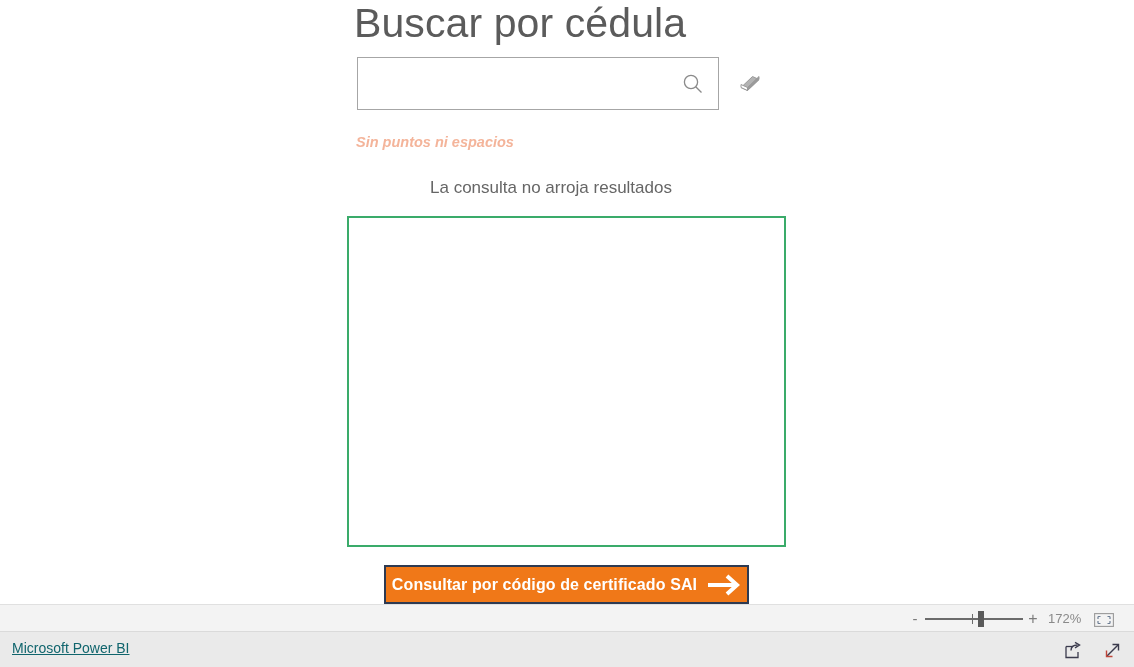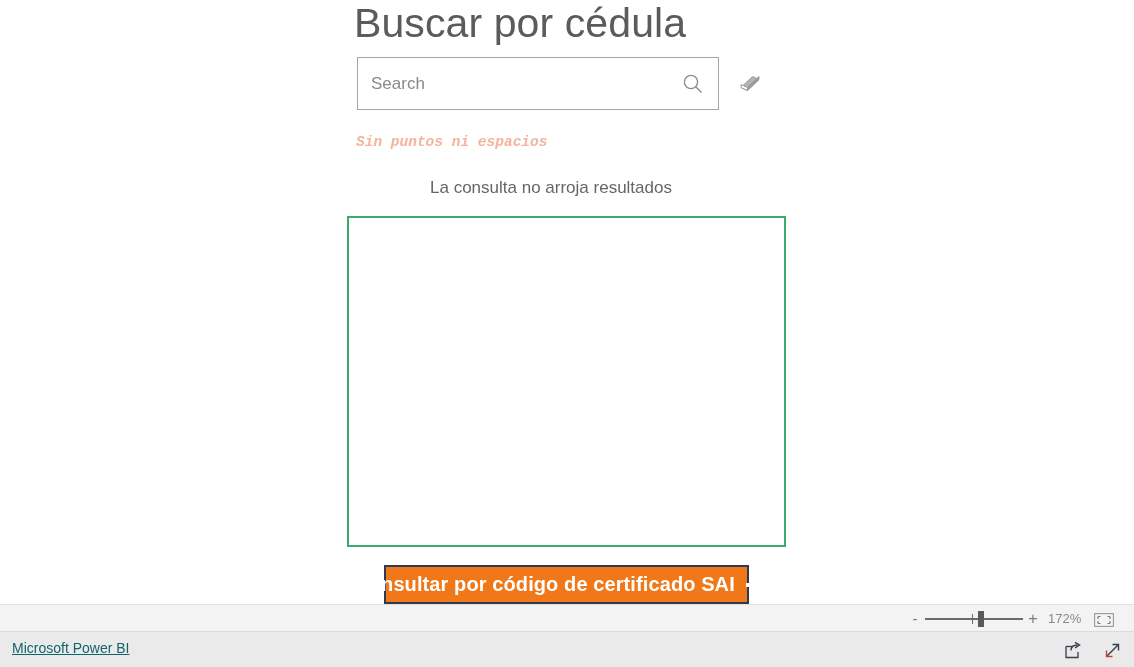--- a/index.html
+++ b/index.html
@@ -85,21 +85,20 @@
   
   #search-hint {
     position: absolute;
     left: 356px;
     top: 134px;
     font-size: 14.5px;
     font-style: italic;
     font-weight: 600;
     color: #f4b49a;
     white-space: nowrap;
-    font-family: Liberation Mono, monospace;
   }
 
   
   #no-results-message {
     position: absolute;
     left: 0;
     top: 178px;
     width: 982px;
     text-align: center;
     font-size: 17px;
@@ -131,21 +130,21 @@
     background: #f07818;
     border: 2px solid #2d3a52;
     box-sizing: border-box;
     display: flex;
     align-items: center;
     justify-content: center;
     cursor: pointer;
     padding: 0 8px;
   }
   #action-button-label {
-    font-size: 20px;
+    font-size: 16px;
     font-weight: 700;
     color: #ffffff;
     white-space: nowrap;
     letter-spacing: 0.1px;
   }
   #arrow-right-icon {
     margin-left: 10px;
     width: 34px;
     height: 24px;
     flex: 0 0 auto;
@@ -267,21 +266,20 @@
   }
 </style>
 </head>
 <body>
 
 <div id="report-canvas">
 
   <div id="page-title">Buscar por cédula</div>
 
   <div id="search-slicer">
-    <input id="search-input" type="text" placeholder="Search" style="">
     <span id="search-icon">
       <svg width="22" height="22" viewBox="0 0 22 22">
         <circle cx="9" cy="9" r="6.6" fill="none" stroke="#8a8a8a" stroke-width="1.3"></circle>
         <line x1="13.7" y1="13.7" x2="19.5" y2="19.5" stroke="#8a8a8a" stroke-width="1.3"></line>
       </svg>
     </span>
   </div>
 
   <span id="eraser-icon">
     <svg width="30" height="30" viewBox="0 0 30 30">

